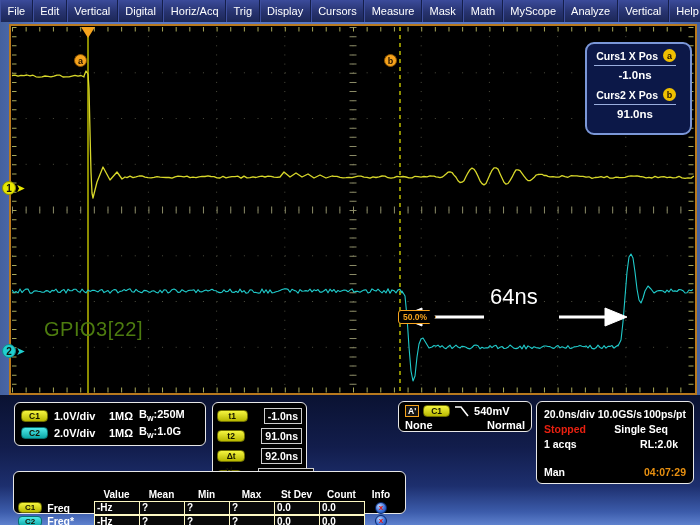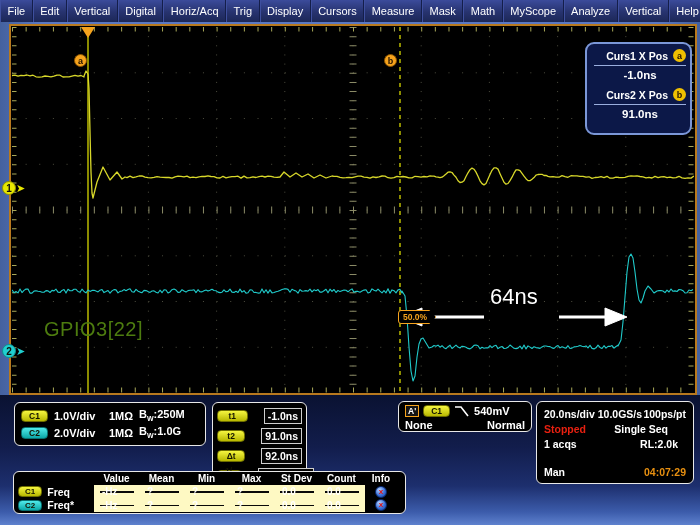--- a/index.html
+++ b/index.html
@@ -39,21 +39,21 @@
 
   .edge-tag { position:absolute; z-index:7; color:#f5a31d; font-size:8.5px; font-weight:bold;
     background:#000; border:1px solid #f5a31d; padding:1px 8px 1px 4px; border-radius:3px;
     clip-path:polygon(0 0,82% 0,100% 50%,82% 100%,0 100%); }
 
   .delta-label { position:absolute; color:#fff; font-size:22px; z-index:7; }
 
   
   .curs-box { position:absolute; left:585px; top:20px; width:107px; height:93px;
     background:#0c1848; border:2px solid #7b97d8; border-radius:9px; z-index:8;
-    padding:5px 4px 0 7px; color:#fff; }
+    padding:5px 14px 0 7px; color:#fff; }
   .curs-title { display:flex; align-items:center; justify-content:flex-end; gap:5px;
     font-size:10.5px; font-weight:bold; }
   .curs-ab { width:13px; height:13px; border-radius:50%; background:#f0c000; color:#241300;
     font-size:9px; font-weight:bold; display:flex; align-items:center; justify-content:center; }
   .curs-sep { height:1px; background:#9aaede; margin:3px 0 3px 0; }
   .curs-val { text-align:center; font-size:11.5px; font-weight:bold; margin-bottom:7px; }
 
   
   .bottom { position:absolute; left:0; top:395px; width:700px; height:130px;
     background:linear-gradient(180deg,#0a1232 0%,#121d4c 40%,#1d2f6e 70%,#3c5cab 90%,#5e81ce 100%); }
@@ -83,24 +83,24 @@
   .trig-level { font-size:11px; font-weight:bold; }
   .trig-row2 { display:flex; justify-content:space-between; font-size:11px; font-weight:bold; height:14px; align-items:center;}
 
   .horiz-panel { left:536px; top:6px; width:158px; height:83px; padding:4px 7px; display:flex; flex-direction:column; }
   .hrow { display:flex; font-size:10.5px; font-weight:bold; height:15px; align-items:center; }
   .hrow .sp { flex:1; }
   .stopped { color:#e82010; }
   .clock { color:#e89010; }
 
   
-  .meas-panel { left:13px; top:76px; width:393px; height:43px; padding:1px 4px; }
+  .meas-panel { left:13px; top:76px; width:393px; height:43px; padding:17px 4px; }
   .meas-grid { display:grid; grid-template-columns:76px 45px 45px 45px 45px 45px 45px 34px; }
   .mh { font-size:10px; font-weight:bold; text-align:center; height:12px; }
-  .mcell { border:6px solid #fef9c3; background:#090909; font-size:10px; font-weight:bold;
+  .mcell { border:1px solid #fef9c3; background:#090909; font-size:10px; font-weight:bold;
     padding:0 2px; height:13.5px; display:flex; align-items:center; margin:0 -1px -1px 0; }
   .mlabel { display:flex; align-items:center; gap:5px; font-size:10.5px; font-weight:bold; height:13.5px; }
   .mlabel .pill { height:11px; font-size:8px; padding:0 6px; }
   .minfo { display:flex; align-items:center; justify-content:center; }
   .info-btn { width:12px; height:12px; border-radius:50%;
     background:radial-gradient(circle at 35% 30%, #b8d4ff, #3a6fd8 55%, #123e9e);
     border:1px solid #0a2a70; color:#e01010; font-size:8px; font-weight:bold; line-height:10px;
     display:flex; align-items:center; justify-content:center; }
 </style>
 </head>

